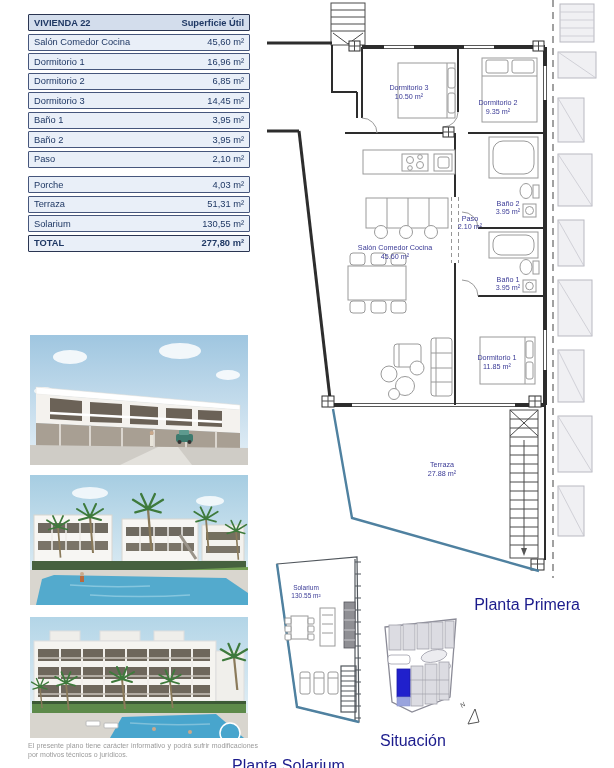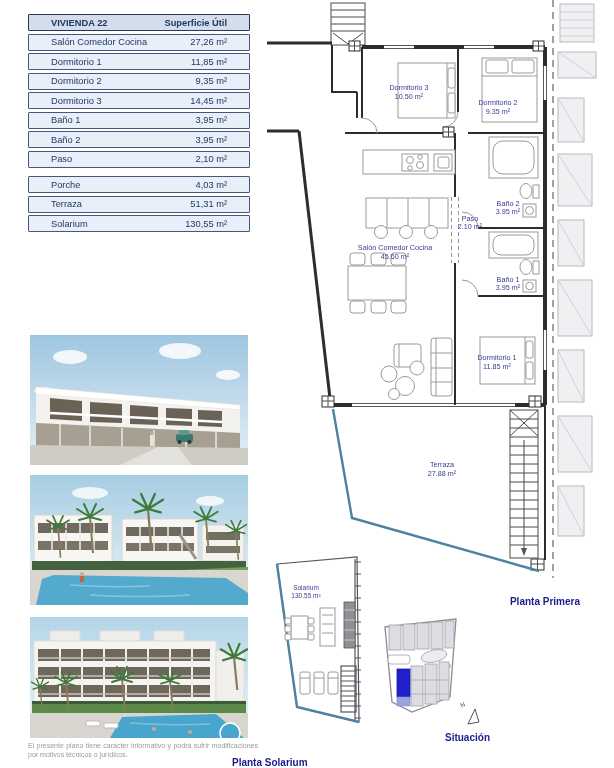--- a/index.html
+++ b/index.html
@@ -3,29 +3,29 @@
 <meta charset="utf-8">
 <style>
   html,body{margin:0;padding:0;background:#e9e9e9;}
   .page{position:relative;width:614px;height:768px;background:#ffffff;overflow:hidden;
         font-family:"Liberation Sans",sans-serif;margin:0 auto;}
   
   .stable{position:absolute;left:28px;width:222px;}
   #viv-table{top:14px;} #tot-table{top:176px;}
   .srow{display:flex;justify-content:space-between;align-items:center;
         background:#E9EFF8;border:1px solid #46567c;border-radius:1px;
-        padding:1px 22px;margin-bottom:2.5px;font-size:9.3px;color:#1F3864;height:13px;}
+        padding:1px 5px;margin-bottom:2.5px;font-size:9.3px;color:#1F3864;height:13px;}
   .srow span{white-space:nowrap;}
   .srow.head{background:#D3DDEC;font-weight:bold;border:1px solid #2a3552;}
   .srow.total{font-weight:bold;border:1.5px solid #2a3552;}
   
-  .caption{position:absolute;color:#1b1b8c;font-weight:bold;font-size:10px;line-height:1.3;}
+  .caption{position:absolute;color:#1b1b8c;font-weight:normal;font-size:16px;line-height:1.3;}
   #cap-primera{left:430px;top:595px;width:150px;text-align:right;}
   #cap-solarium{left:232px;top:756px;width:120px;text-align:left;}
-  #cap-situacion{left:380px;top:731px;width:110px;text-align:right;}
+  #cap-situacion{left:380px;top:731px;width:110px;text-align:left;}
   
   #disclaimer{position:absolute;left:28px;top:741px;width:230px;font-size:7px;
               color:#9a9a9a;text-align:justify;line-height:1.35;}
   
   .plansvg{position:absolute;}
   .w2{stroke:#2d2d2d;stroke-width:2;fill:none}
   .w3{stroke:#2d2d2d;stroke-width:3;fill:none}
   .w4{stroke:#2d2d2d;stroke-width:4;fill:none}
   .thin{stroke:#4a4a4a;stroke-width:1;fill:none}
   .win{stroke:#2d2d2d;stroke-width:0.8;fill:none}
@@ -50,29 +50,29 @@
 <div class="page">
 
   <div class="stable" id="viv-table">
     <div class="srow head">
       <span>VIVIENDA 22</span>
       <span>Superficie Útil</span>
     </div>
     <div id="viv-rows">
         <div class="srow">
           <span>Salón Comedor Cocina</span>
-          <span>27,26 m²</span>
+          <span>45,60 m²</span>
         </div>
         <div class="srow">
           <span>Dormitorio 1</span>
-          <span>11,85 m²</span>
+          <span>16,96 m²</span>
         </div>
         <div class="srow">
           <span>Dormitorio 2</span>
-          <span>9,35 m²</span>
+          <span>6,85 m²</span>
         </div>
         <div class="srow">
           <span>Dormitorio 3</span>
           <span>14,45 m²</span>
         </div>
         <div class="srow">
           <span>Baño 1</span>
           <span>3,95 m²</span>
         </div>
         <div class="srow">
@@ -94,20 +94,24 @@
         </div>
         <div class="srow">
           <span>Terraza</span>
           <span>51,31 m²</span>
         </div>
         <div class="srow">
           <span>Solarium</span>
           <span>130,55 m²</span>
         </div>
       </div>
+    <div class="srow total">
+      <span>TOTAL</span>
+      <span>277,80 m²</span>
+    </div>
   </div>
 
   <svg class="plansvg" style="left:266px;top:0;" width="348" height="592" viewBox="266 0 348 592">
 
     <g>
       <rect class="nb" x="560" y="4" width="34" height="38"></rect>
       <path class="nbl" d="M560,12 H594 M560,20 H594 M560,28 H594 M560,36 H594"></path>
       <rect class="nb" x="558" y="52" width="38" height="26"></rect>
         <path class="nbl" d="M558,52 L596,78"></path>
       <rect class="nb" x="558" y="98" width="26" height="44"></rect>

